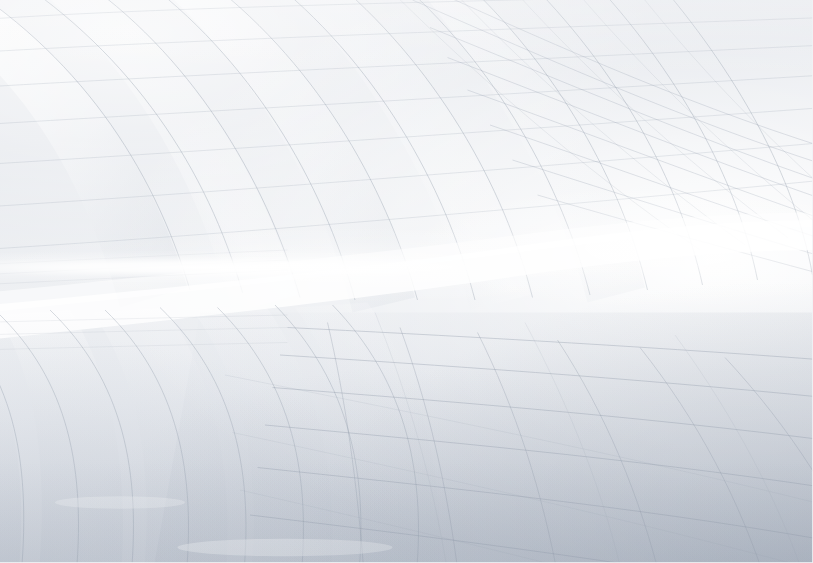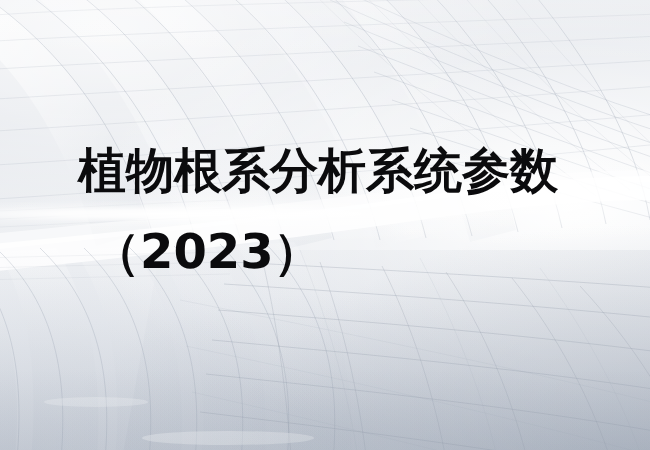--- a/index.html
+++ b/index.html
@@ -256,17 +256,15 @@
     </svg>
   </div>
 
   <div class="bg-layer" id="bg-streak"></div>
 
   <div class="bg-layer" id="bg-shadow-br"></div>
 
   <div class="bg-layer" id="bg-vignette"></div>
 
   <div id="title-block">
-    <div class="title-line" id="title-line-1">植物根系分析系统参数</div>
-    <div class="title-line" id="title-line-2">（2023）</div>
   </div>
 
 </div>
 
 </body></html>

